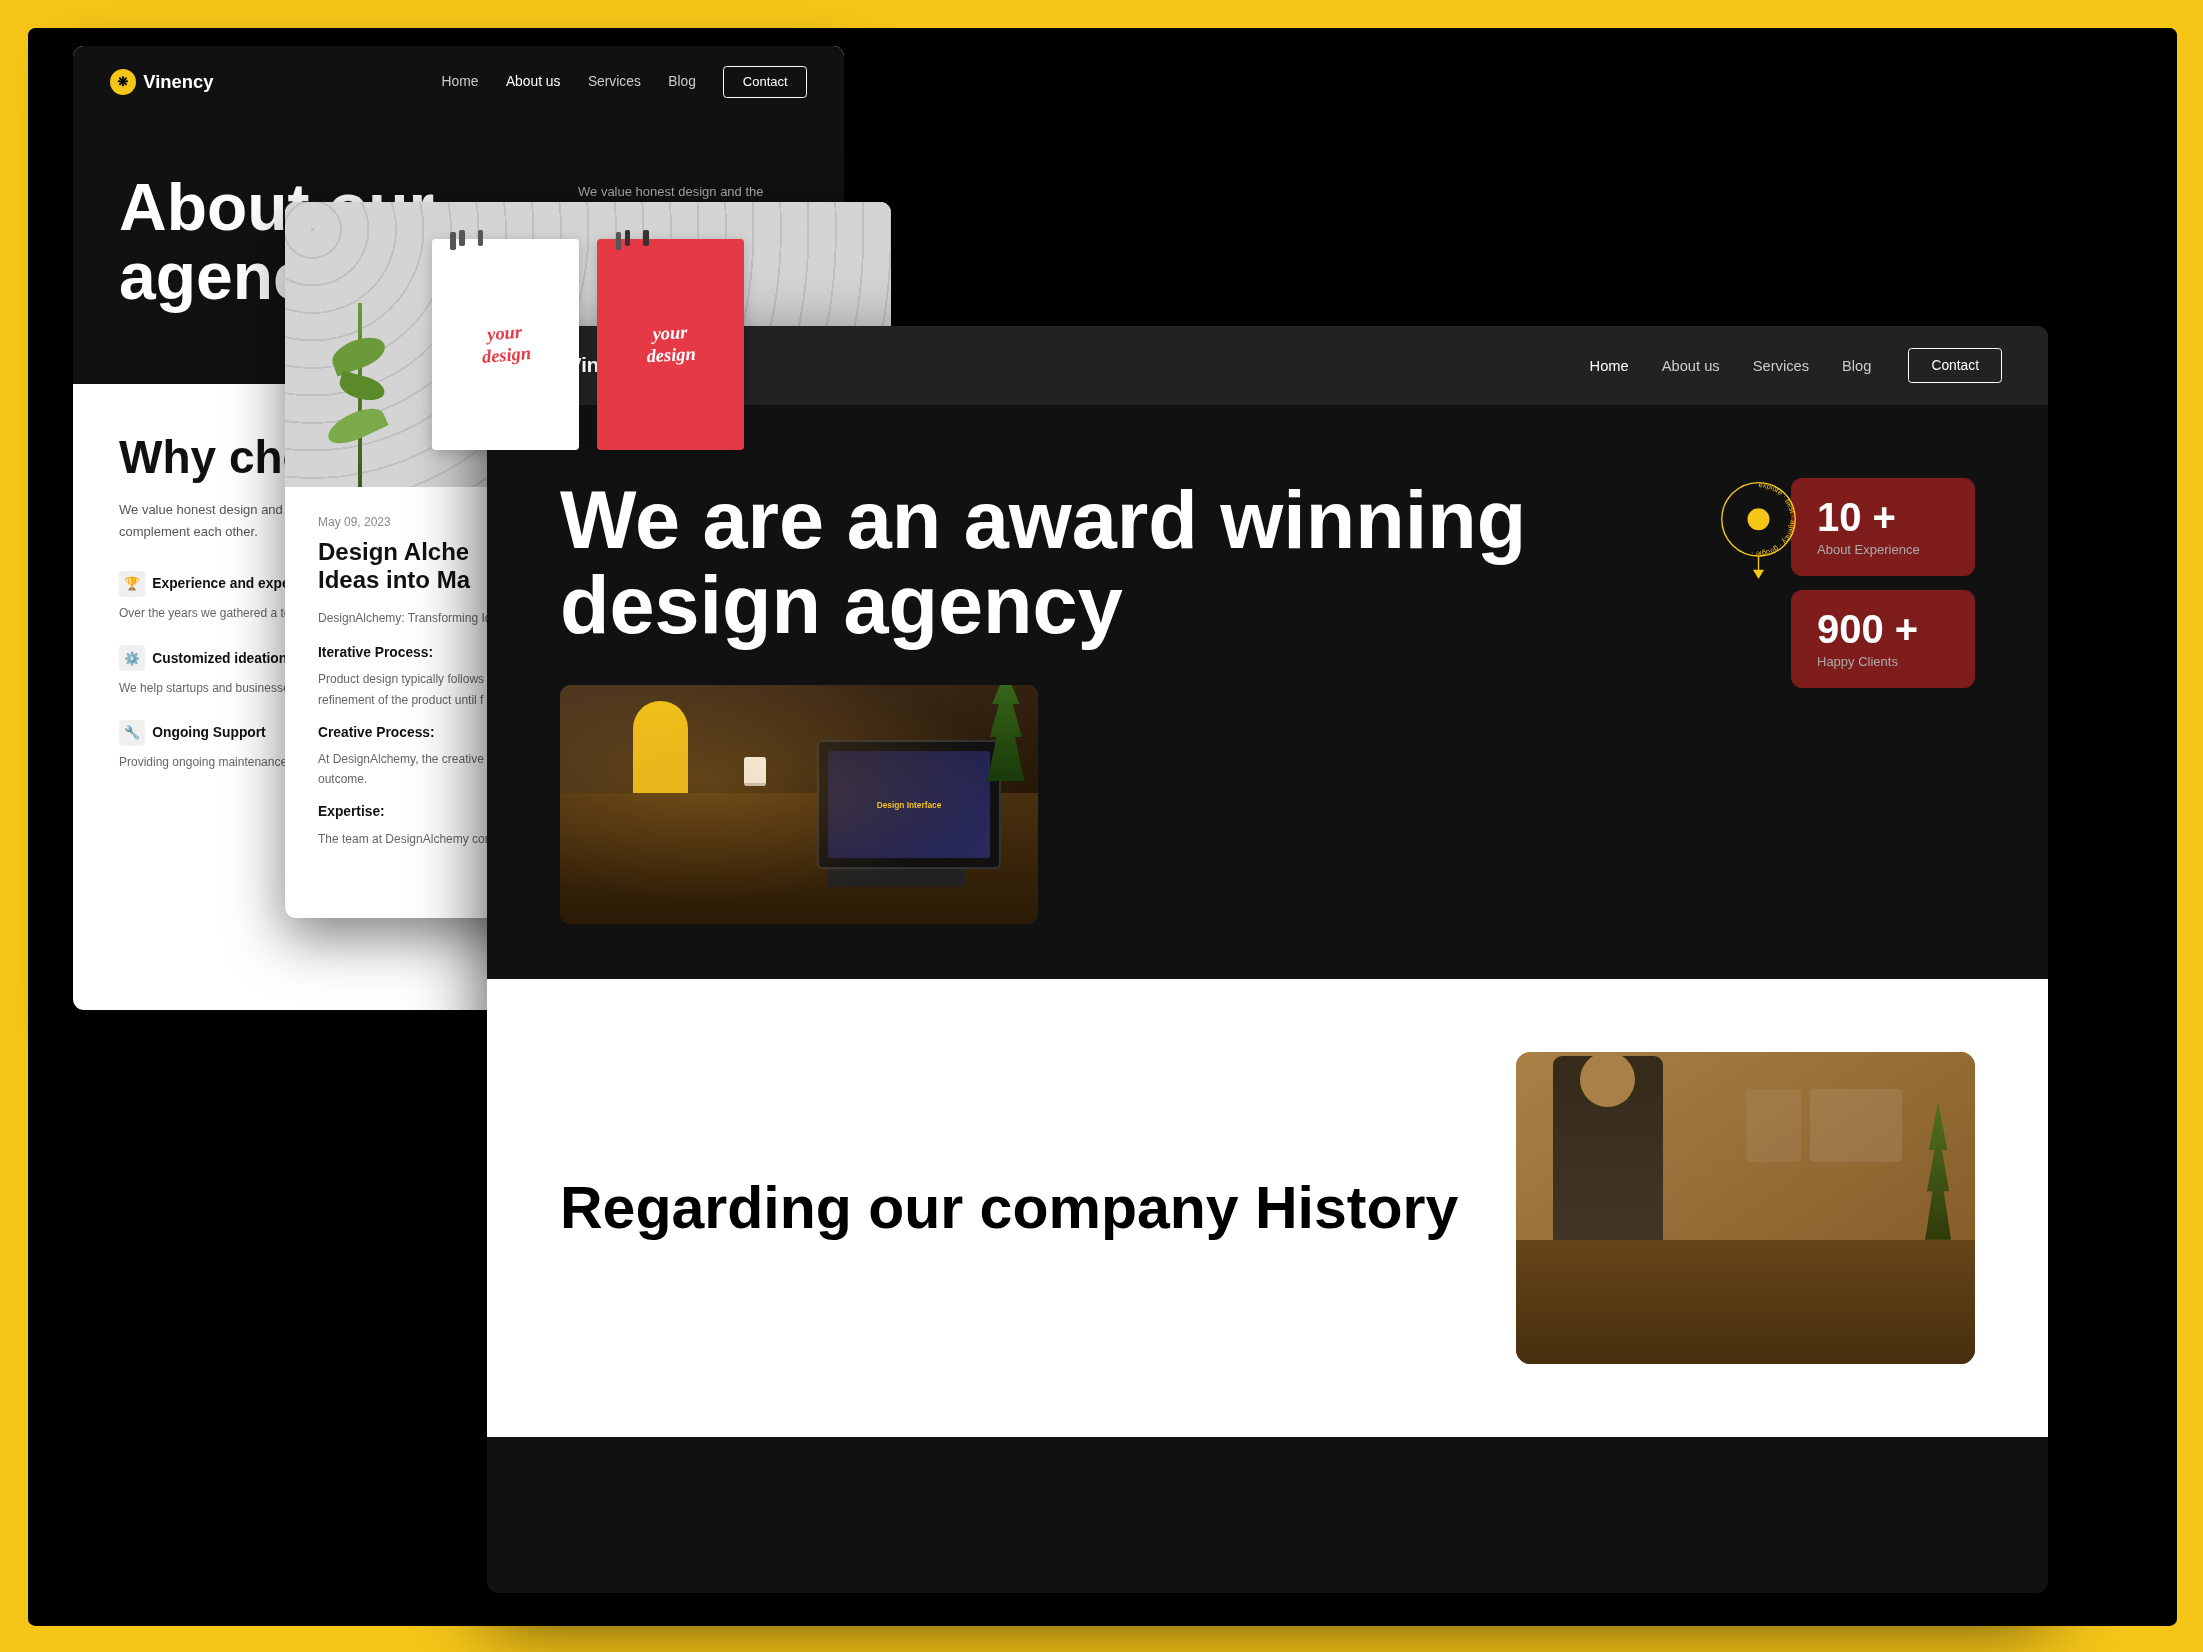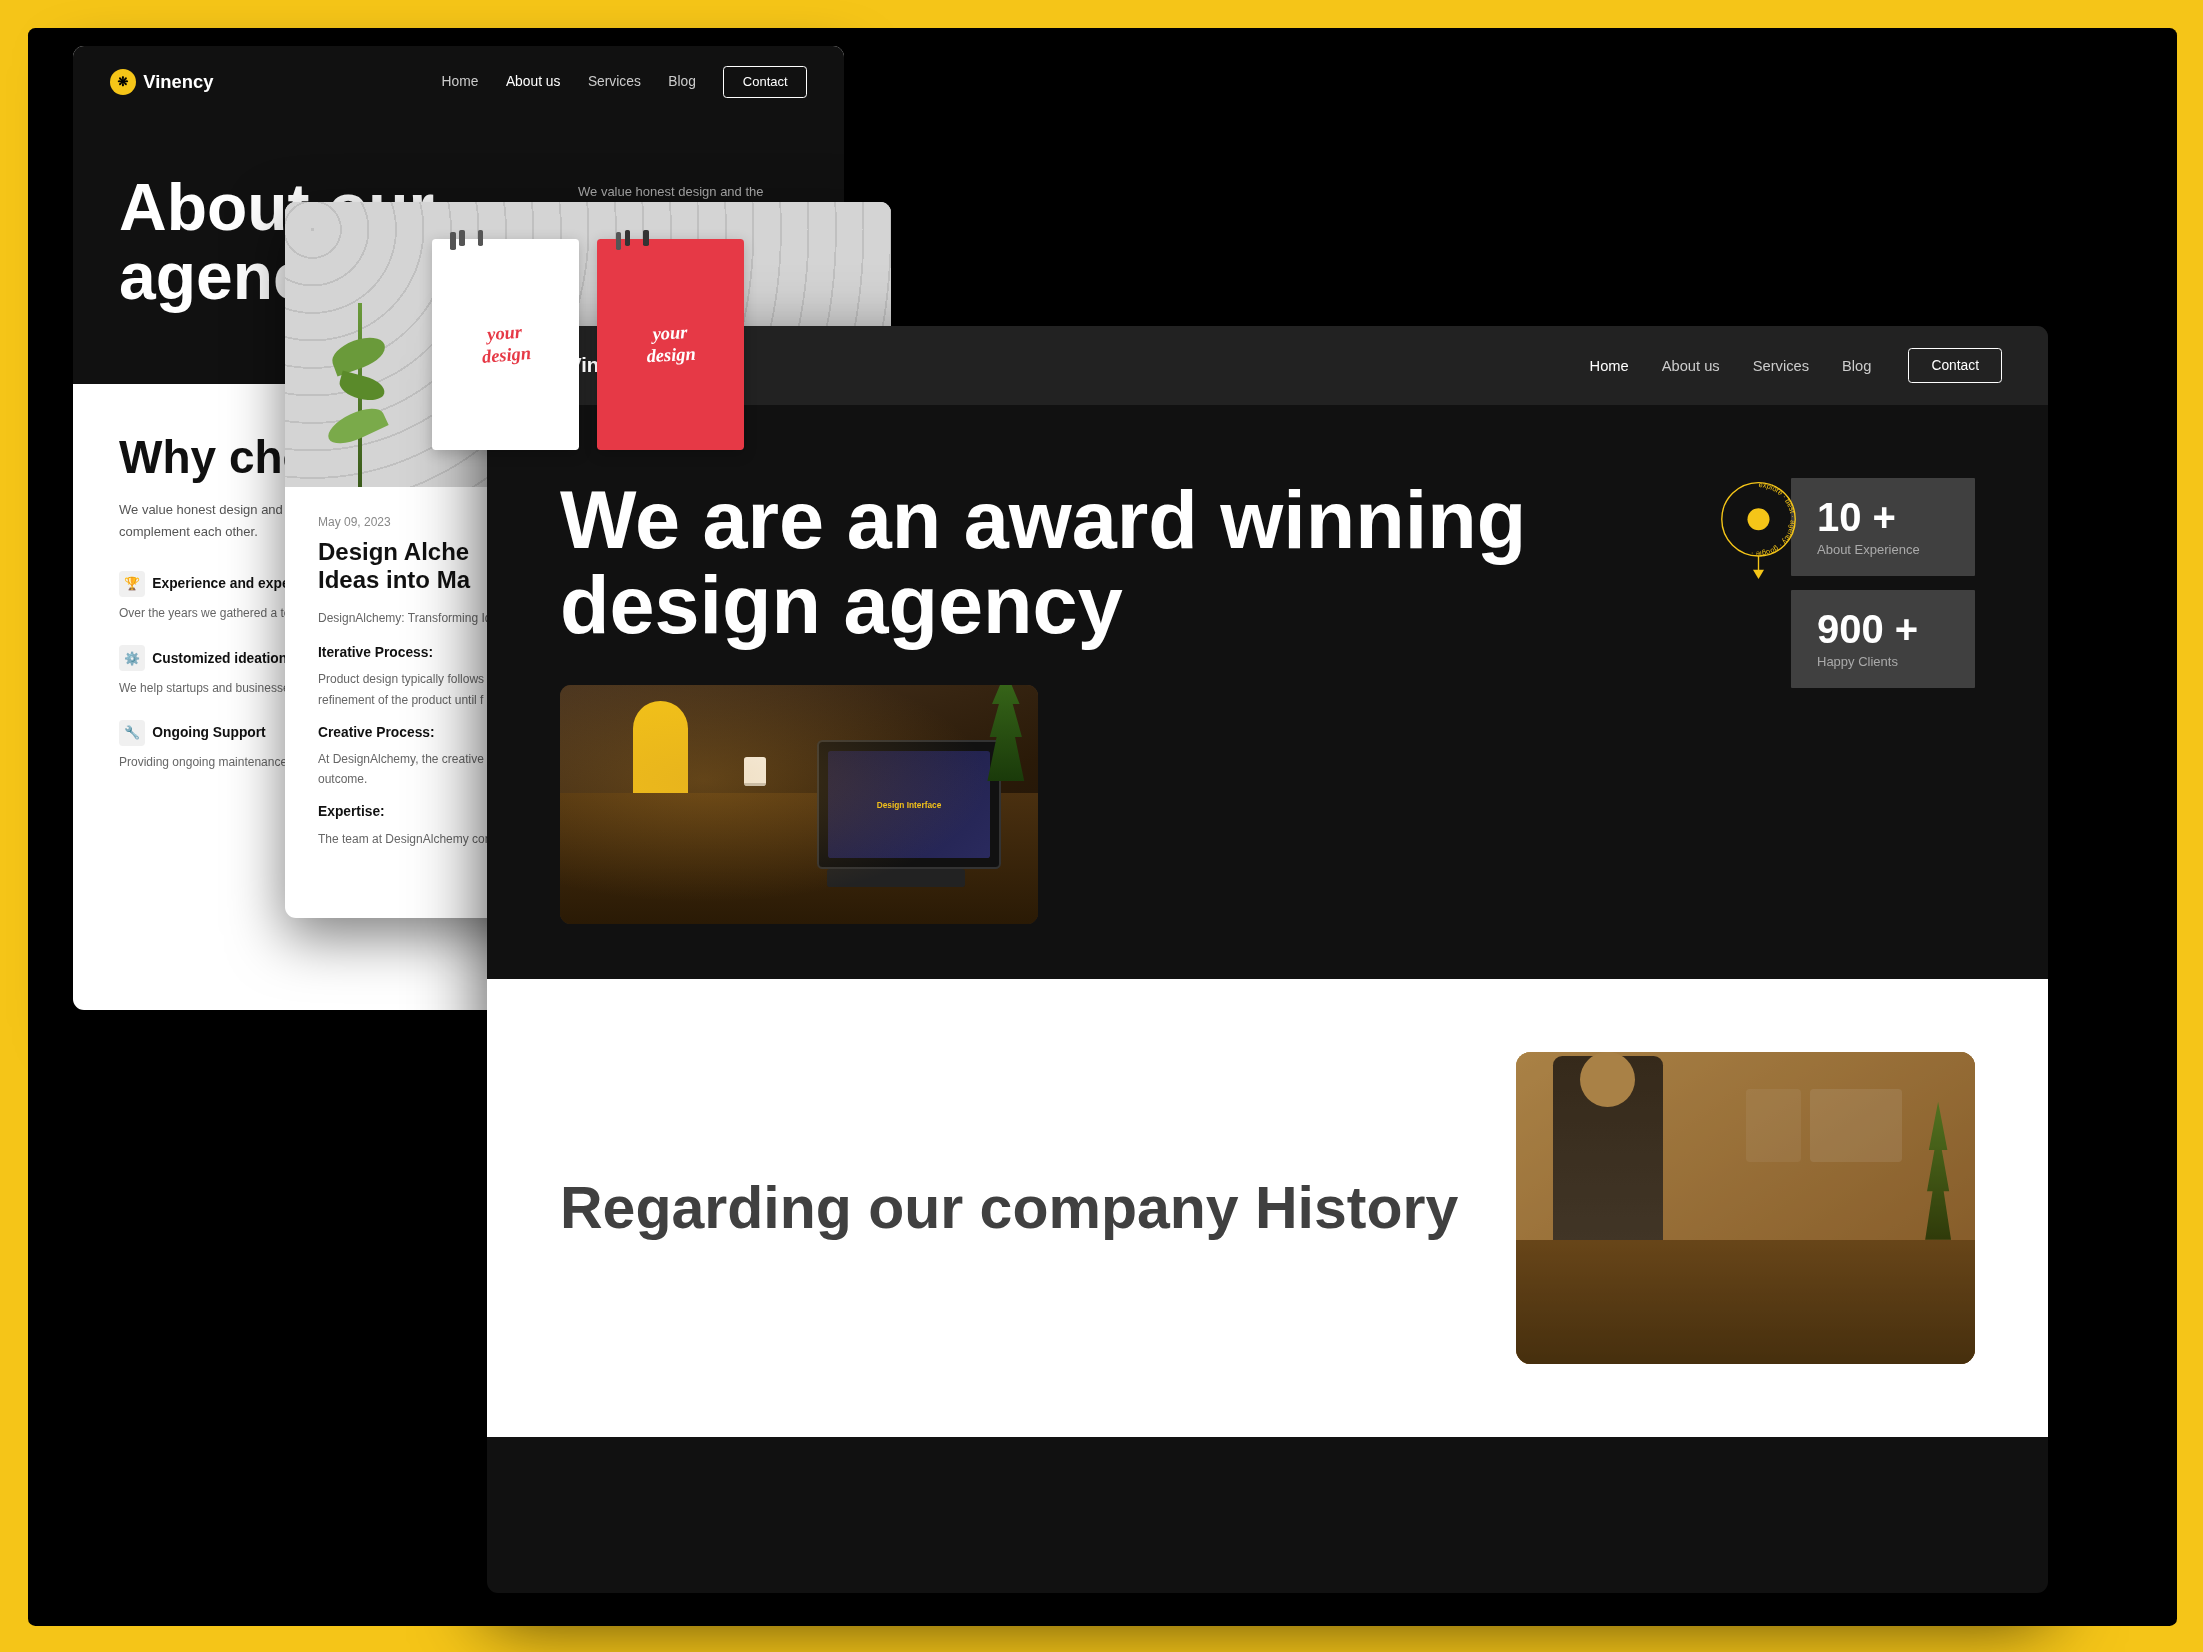--- a/index.html
+++ b/index.html
@@ -407,22 +407,22 @@
 
     .wf-stats {
       display: flex;
       flex-direction: column;
       gap: 14.7px;
       flex-shrink: 0;
       width: 184px;
     }
 
     .wf-stat-card {
-      background: #404040;
-      border-radius: 1px;
+      background: #7f1d1d;
+      border-radius: 11px;
       padding: 18.4px 26px;
     }
 
     .wf-stat-number {
       font-size: 40px;
       font-weight: 900;
       color: #fff;
       line-height: 1;
       margin-bottom: 5.5px;
     }
@@ -441,21 +441,21 @@
       align-items: center;
     }
 
     .wf-white-content {
       flex: 1;
     }
 
     .wf-white-title {
       font-size: 59px;
       font-weight: 900;
-      color: #404040;
+      color: #000000;
       line-height: 1.1;
       margin-bottom: 0;
     }
 
     .wf-white-image {
       width: 459px;
       height: 312px;
       border-radius: 14.7px;
       background: linear-gradient(135deg, #8B6914, #5a3a1a);
       flex-shrink: 0;

